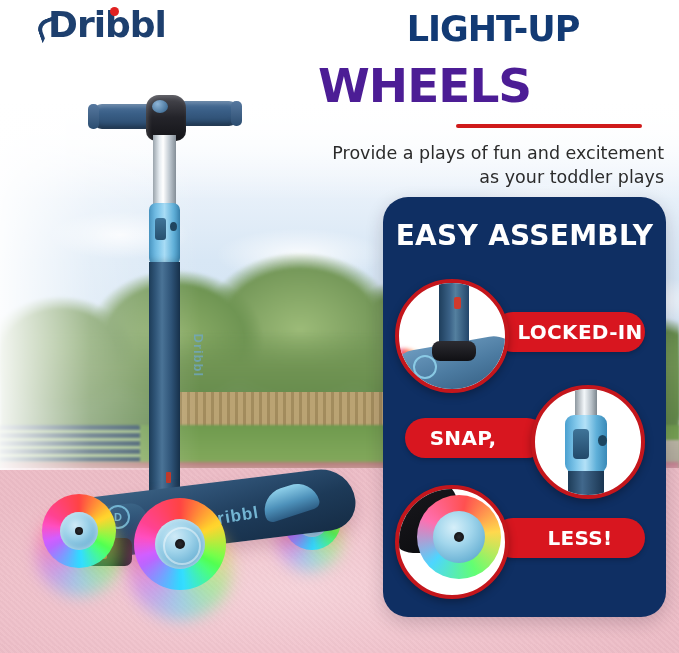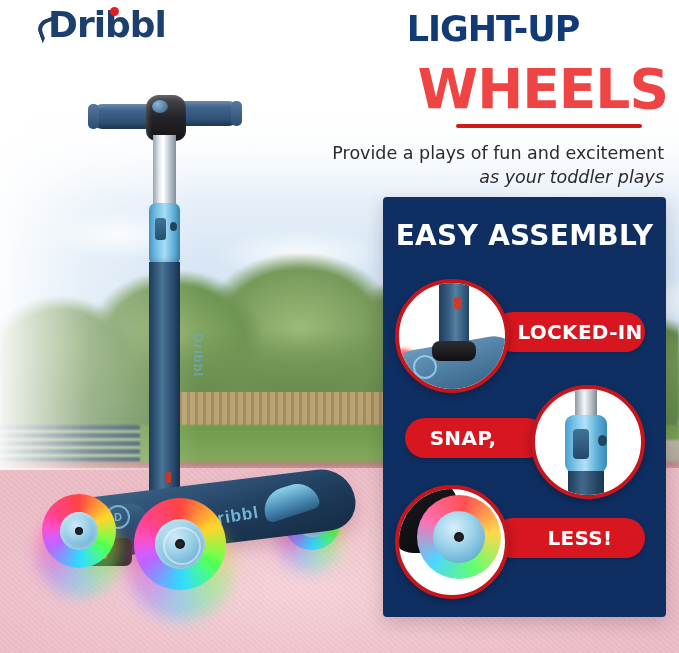--- a/index.html
+++ b/index.html
@@ -212,37 +212,37 @@
     border:4px solid #1d3f6e;border-right-color:transparent;border-bottom-color:transparent;
     border-radius:50% 0 0 0;transform:rotate(-20deg);
   }
   .headline1{
     position:absolute;left:318px;top:12px;width:350px;
     font-size:35px;font-weight:bold;color:#123a74;letter-spacing:-1px;
     font-family:"DejaVu Sans", sans-serif;line-height:1;text-align:center;
   }
   .headline2{
     position:absolute;left:318px;top:62px;width:350px;
-    font-size:55px;font-weight:bold;color:#ef4444;letter-spacing:-1px;
-    font-family:"DejaVu Sans", sans-serif;line-height:1;text-align:right;
+    font-size:47px;font-weight:bold;color:#4c1d95;letter-spacing:-1px;
+    font-family:"DejaVu Sans", sans-serif;line-height:1;text-align:left;
   }
   .rule{
     position:absolute;left:456px;top:124px;width:186px;height:4px;border-radius:2px;background:#cf1a1a;
   }
   .subline{
     position:absolute;left:268px;top:142px;width:396px;
     font-size:17.5px;color:#2b2b2b;line-height:1.35;text-align:right;
     font-family:"DejaVu Sans", sans-serif;
   }
-  .subline .l2{display:block;font-style:italic;}
+  .subline .l2{display:block;}
 
   
   .panel{
     position:absolute;left:383px;top:197px;width:283px;height:420px;
-    border-radius:4px;background:#0f2f63;
+    border-radius:25px;background:#0f2f63;
     box-shadow:0 6px 18px rgba(40,20,40,.2);
   }
   .panel-t1{
     position:absolute;left:0;top:22px;width:283px;text-align:center;
     color:#ffffff;font-size:28px;font-weight:bold;letter-spacing:.3px;
     font-family:"DejaVu Sans", sans-serif;
   }
   .panel-t2{
     position:absolute;left:0;top:52px;width:283px;text-align:center;
     color:#ffffff;font-size:22px;font-weight:bold;letter-spacing:.2px;

